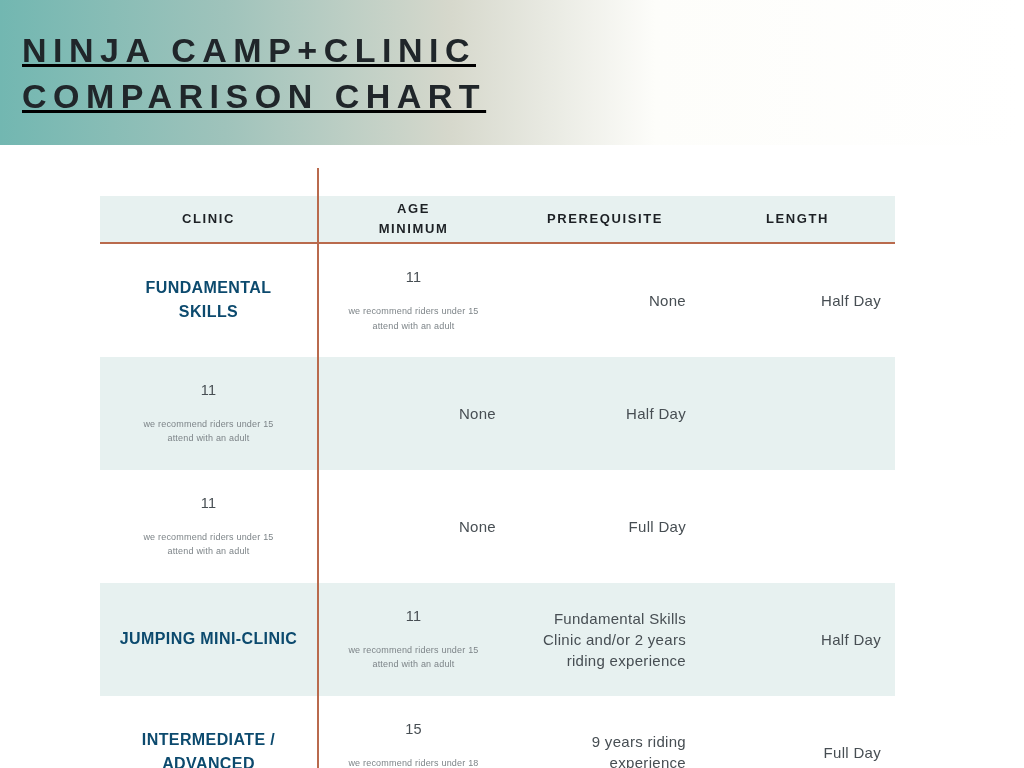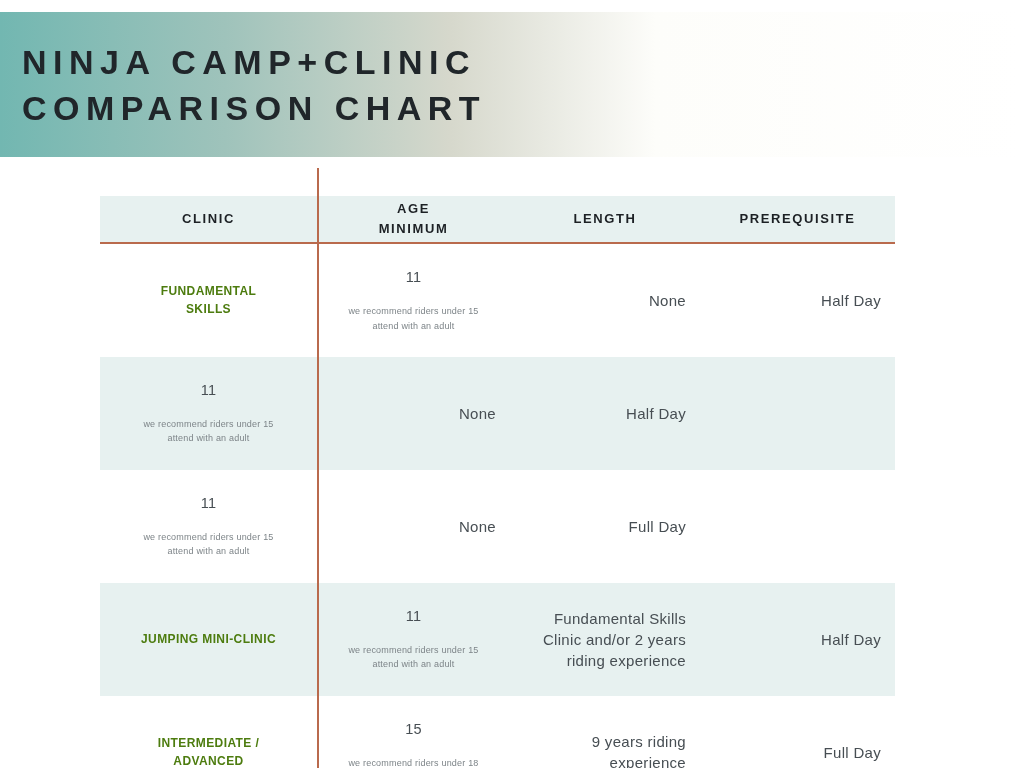--- a/index.html
+++ b/index.html
@@ -10,28 +10,29 @@
   *{margin:0;padding:0;box-sizing:border-box;}
   html,body{width:1024px;height:768px;overflow:hidden;}
   body{
     background:#ffffff;
     font-family:"Liberation Sans", sans-serif;
     position:relative;
   }
 
   
   .banner{
-    position:absolute;top:12px;left:0;
+    position:absolute;top:0;left:0;
     width:1024px;height:145px;
     background:linear-gradient(90deg,
       var(--banner-teal) 0%,
       #9fc3bb 22%,
       #d6d8cc 44%,
       #fdfdfa 64%,
       #ffffff 100%);
+    text-decoration:underline;
   }
   .title{
     padding:27px 0 0 22px;
     font-size:34px;
     font-weight:900;
     letter-spacing:6.5px;
     line-height:46px;
     color:#20262a;
     text-transform:uppercase;
   }
@@ -71,24 +72,24 @@
   }
   .tbody .row:nth-child(even){
     background:var(--row-highlight);
   }
   .cell{
     text-align:center;
     padding:6px 14px;
     white-space:pre-line;
   }
   .clinic{
-    font-size:12px;
+    font-size:16px;
     font-weight:bold;
     letter-spacing:0.4px;
-    color:#4d7c0f;
+    color:#0c4a6e;
     line-height:1.5;
   }
   .age-value{
     font-size:14.5px;
     color:#474e53;
     letter-spacing:0.3px;
     line-height:1.25;
   }
   .age-note{
     font-size:9px;
@@ -120,22 +121,22 @@
     <span>NINJA CAMP+CLINIC</span><br>
     <span>COMPARISON CHART</span>
   </h1>
 </div>
 
 <div class="table-wrap">
   <div class="grid-row thead">
     <div class="th">CLINIC</div>
     <div class="th">AGE
 MINIMUM</div>
+    <div class="th">PREREQUISITE</div>
     <div class="th">LENGTH</div>
-    <div class="th">PREREQUISITE</div>
   </div>
   <div class="header-divider"></div>
   <div class="tbody">
   <div class="grid-row row">
     <div class="cell clinic">FUNDAMENTAL
 SKILLS</div>
     <div class="cell">
       <div class="age-value">11</div>
       <div class="age-note">we recommend riders under 15
 attend with an adult</div>

